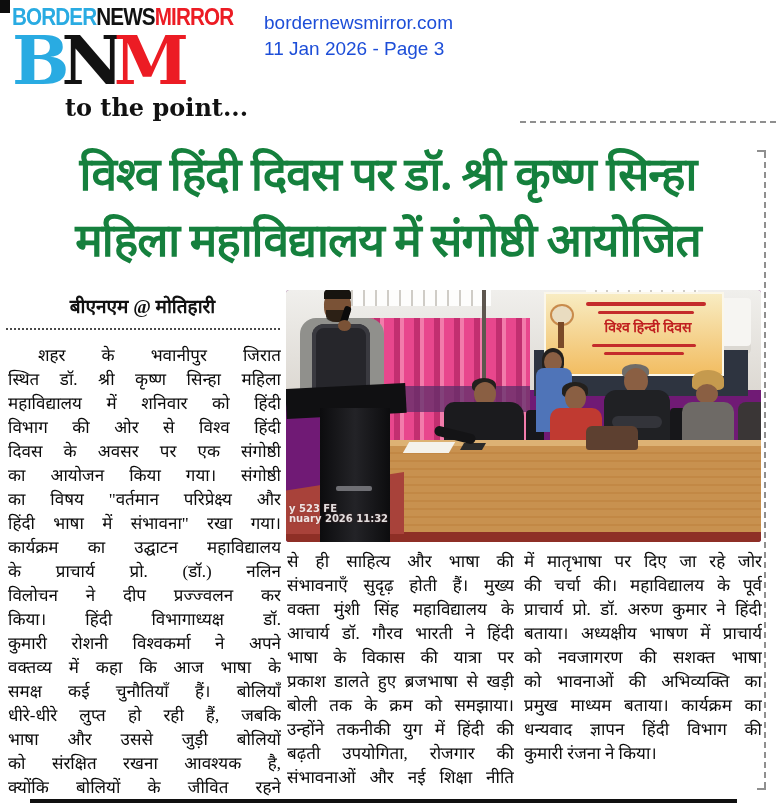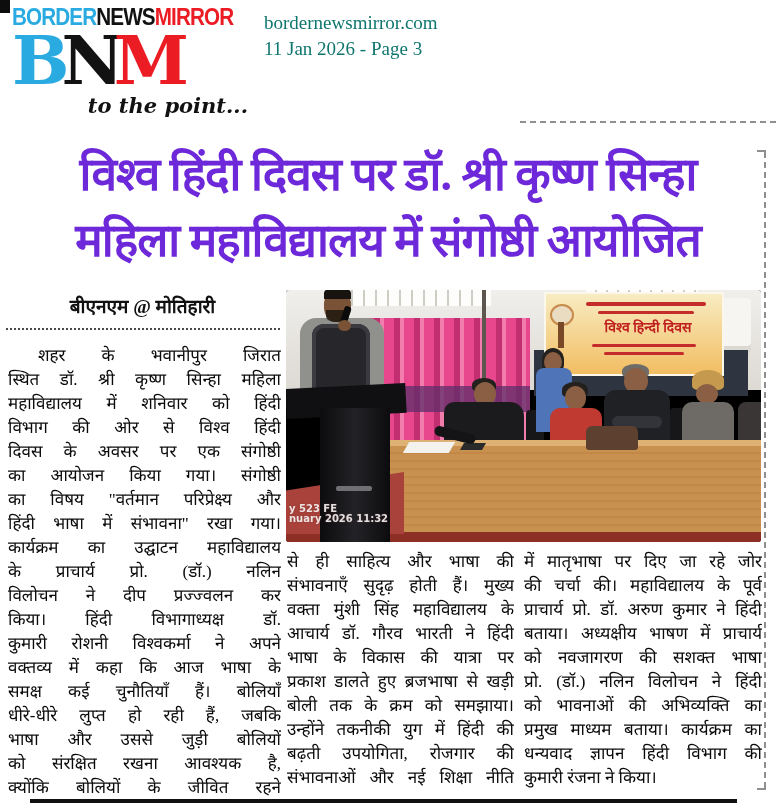--- a/index.html
+++ b/index.html
@@ -21,60 +21,60 @@
   .logo-bnm{
     font-family:"DejaVu Serif","Liberation Serif",serif;
     font-weight:bold;font-size:68px;line-height:70px;white-space:nowrap;
     margin-top:-4px;
   }
   .logo-bnm span{display:inline-block;}
   .bnm-n{margin-left:-8px;}
   .bnm-m{margin-left:-10px;}
   .logo-tagline{
     font-family:"DejaVu Serif","Liberation Serif",serif;
-    font-style:italic;font-weight:bold;font-size:21px;text-align:right;
+    font-weight:bold;font-size:24px;text-align:right;
     margin-top:-2px;padding-right:4px;
   }
   .site-block{
     left:264px;top:10px;
-    font-family:Liberation Serif, serif;
-    font-size:19px;line-height:26px;color:#0f766e;
+    font-family:Liberation Sans, sans-serif;
+    font-size:19px;line-height:26px;color:#1d4ed8;
   }
 
   
   .dash-top{left:520px;top:121px;width:256px;height:0;border-top:2px dashed #8f8f8f;}
   .dash-right{left:764px;top:152px;width:0;height:636px;border-left:2px dashed #8f8f8f;}
   .tick{background:#8f8f8f;width:9px;height:2px;}
   .tick-top{left:757px;top:150px;}
   .tick-bottom{left:757px;top:788px;}
 
   
   .headline{
     left:0;top:142px;width:776px;text-align:center;
-    font-weight:bold;font-size:46px;line-height:66px;color:#6d28d9;
+    font-weight:bold;font-size:46px;line-height:66px;color:#15803d;
     letter-spacing:-1px;
   }
 
   
   .byline{left:0;top:293px;width:285px;text-align:center;font-weight:bold;font-size:19px;}
   .byline-rule{left:6px;top:328px;width:274px;height:0;border-top:2px dotted #4a4a4a;}
 
   
   .col{font-size:17px;line-height:24px;color:#0a0a0a;}
   .col1{left:8px;top:344px;width:273px;height:462px;font-family:Liberation Serif, serif;}
   .col2{left:287px;top:550px;width:227px;height:244px;}
   .col3{left:524px;top:550px;width:238px;height:244px;}
   .tline{height:24px;overflow:hidden;text-align:justify;text-align-last:justify;white-space:nowrap;}
   .tline.indent{padding-left:30px;}
   .tline.last{text-align-last:left;}
 
   .bottom-rule{left:30px;top:799px;width:707px;height:4px;background:#101010;}
 
   
-  .photo{left:286px;top:290px;width:475px;height:252px;overflow:hidden;border-radius:3px;background:#000000;}
+  .photo{left:286px;top:290px;width:475px;height:252px;overflow:hidden;border-radius:3px;background:#701a75;}
   .photo .abs{position:absolute;}
   .ph-wallTop{left:0;top:0;width:475px;height:100px;background:linear-gradient(#f0efec,#ddd9d3);}
   .ph-vent1{left:55px;top:0;width:150px;height:16px;background:repeating-linear-gradient(90deg,#fdfdfc 0 10px,#cfccc6 10px 12px);}
   .ph-vent2{left:300px;top:0;width:112px;height:10px;background:repeating-linear-gradient(90deg,#fdfdfc 0 9px,#cfccc6 9px 11px);}
   .ph-ac{left:415px;top:8px;width:50px;height:56px;background:#f6f5f2;border-radius:4px;box-shadow:inset 0 -8px 0 #dbd8d2;}
   .ph-pipe{left:196px;top:0;width:4px;height:142px;background:#5d564e;}
   .ph-curtain{top:28px;height:156px;background:repeating-linear-gradient(90deg,#e8478d 0 10px,#c22f70 10px 16px,#f27cab 16px 20px);}
   .ph-curt-l{left:58px;width:138px;}
   .ph-curt-r{left:200px;width:44px;}
   .ph-curtband{left:58px;top:96px;width:186px;height:26px;background:rgba(94,45,105,.75);}
@@ -257,20 +257,19 @@
     <div class="tline">उन्होंने तकनीकी युग में हिंदी की</div>
     <div class="tline">बढ़ती उपयोगिता, रोजगार की</div>
     <div class="tline">संभावनाओं और नई शिक्षा नीति</div>
   </div>
 <div class="abs col col3">
     <div class="tline">में मातृभाषा पर दिए जा रहे जोर</div>
     <div class="tline">की चर्चा की। महाविद्यालय के पूर्व</div>
     <div class="tline">प्राचार्य प्रो. डॉ. अरुण कुमार ने हिंदी</div>
     <div class="tline">बताया। अध्यक्षीय भाषण में प्राचार्य</div>
     <div class="tline">को नवजागरण की सशक्त भाषा</div>
-    <div class="tline">प्रो. (डॉ.) नलिन विलोचन ने हिंदी</div>
     <div class="tline">को भावनाओं की अभिव्यक्ति का</div>
     <div class="tline">प्रमुख माध्यम बताया। कार्यक्रम का</div>
     <div class="tline">धन्यवाद ज्ञापन हिंदी विभाग की</div>
     <div class="tline last">कुमारी रंजना ने किया।</div>
   </div>
 
 <div class="abs bottom-rule"></div>
 
 </body></html>

